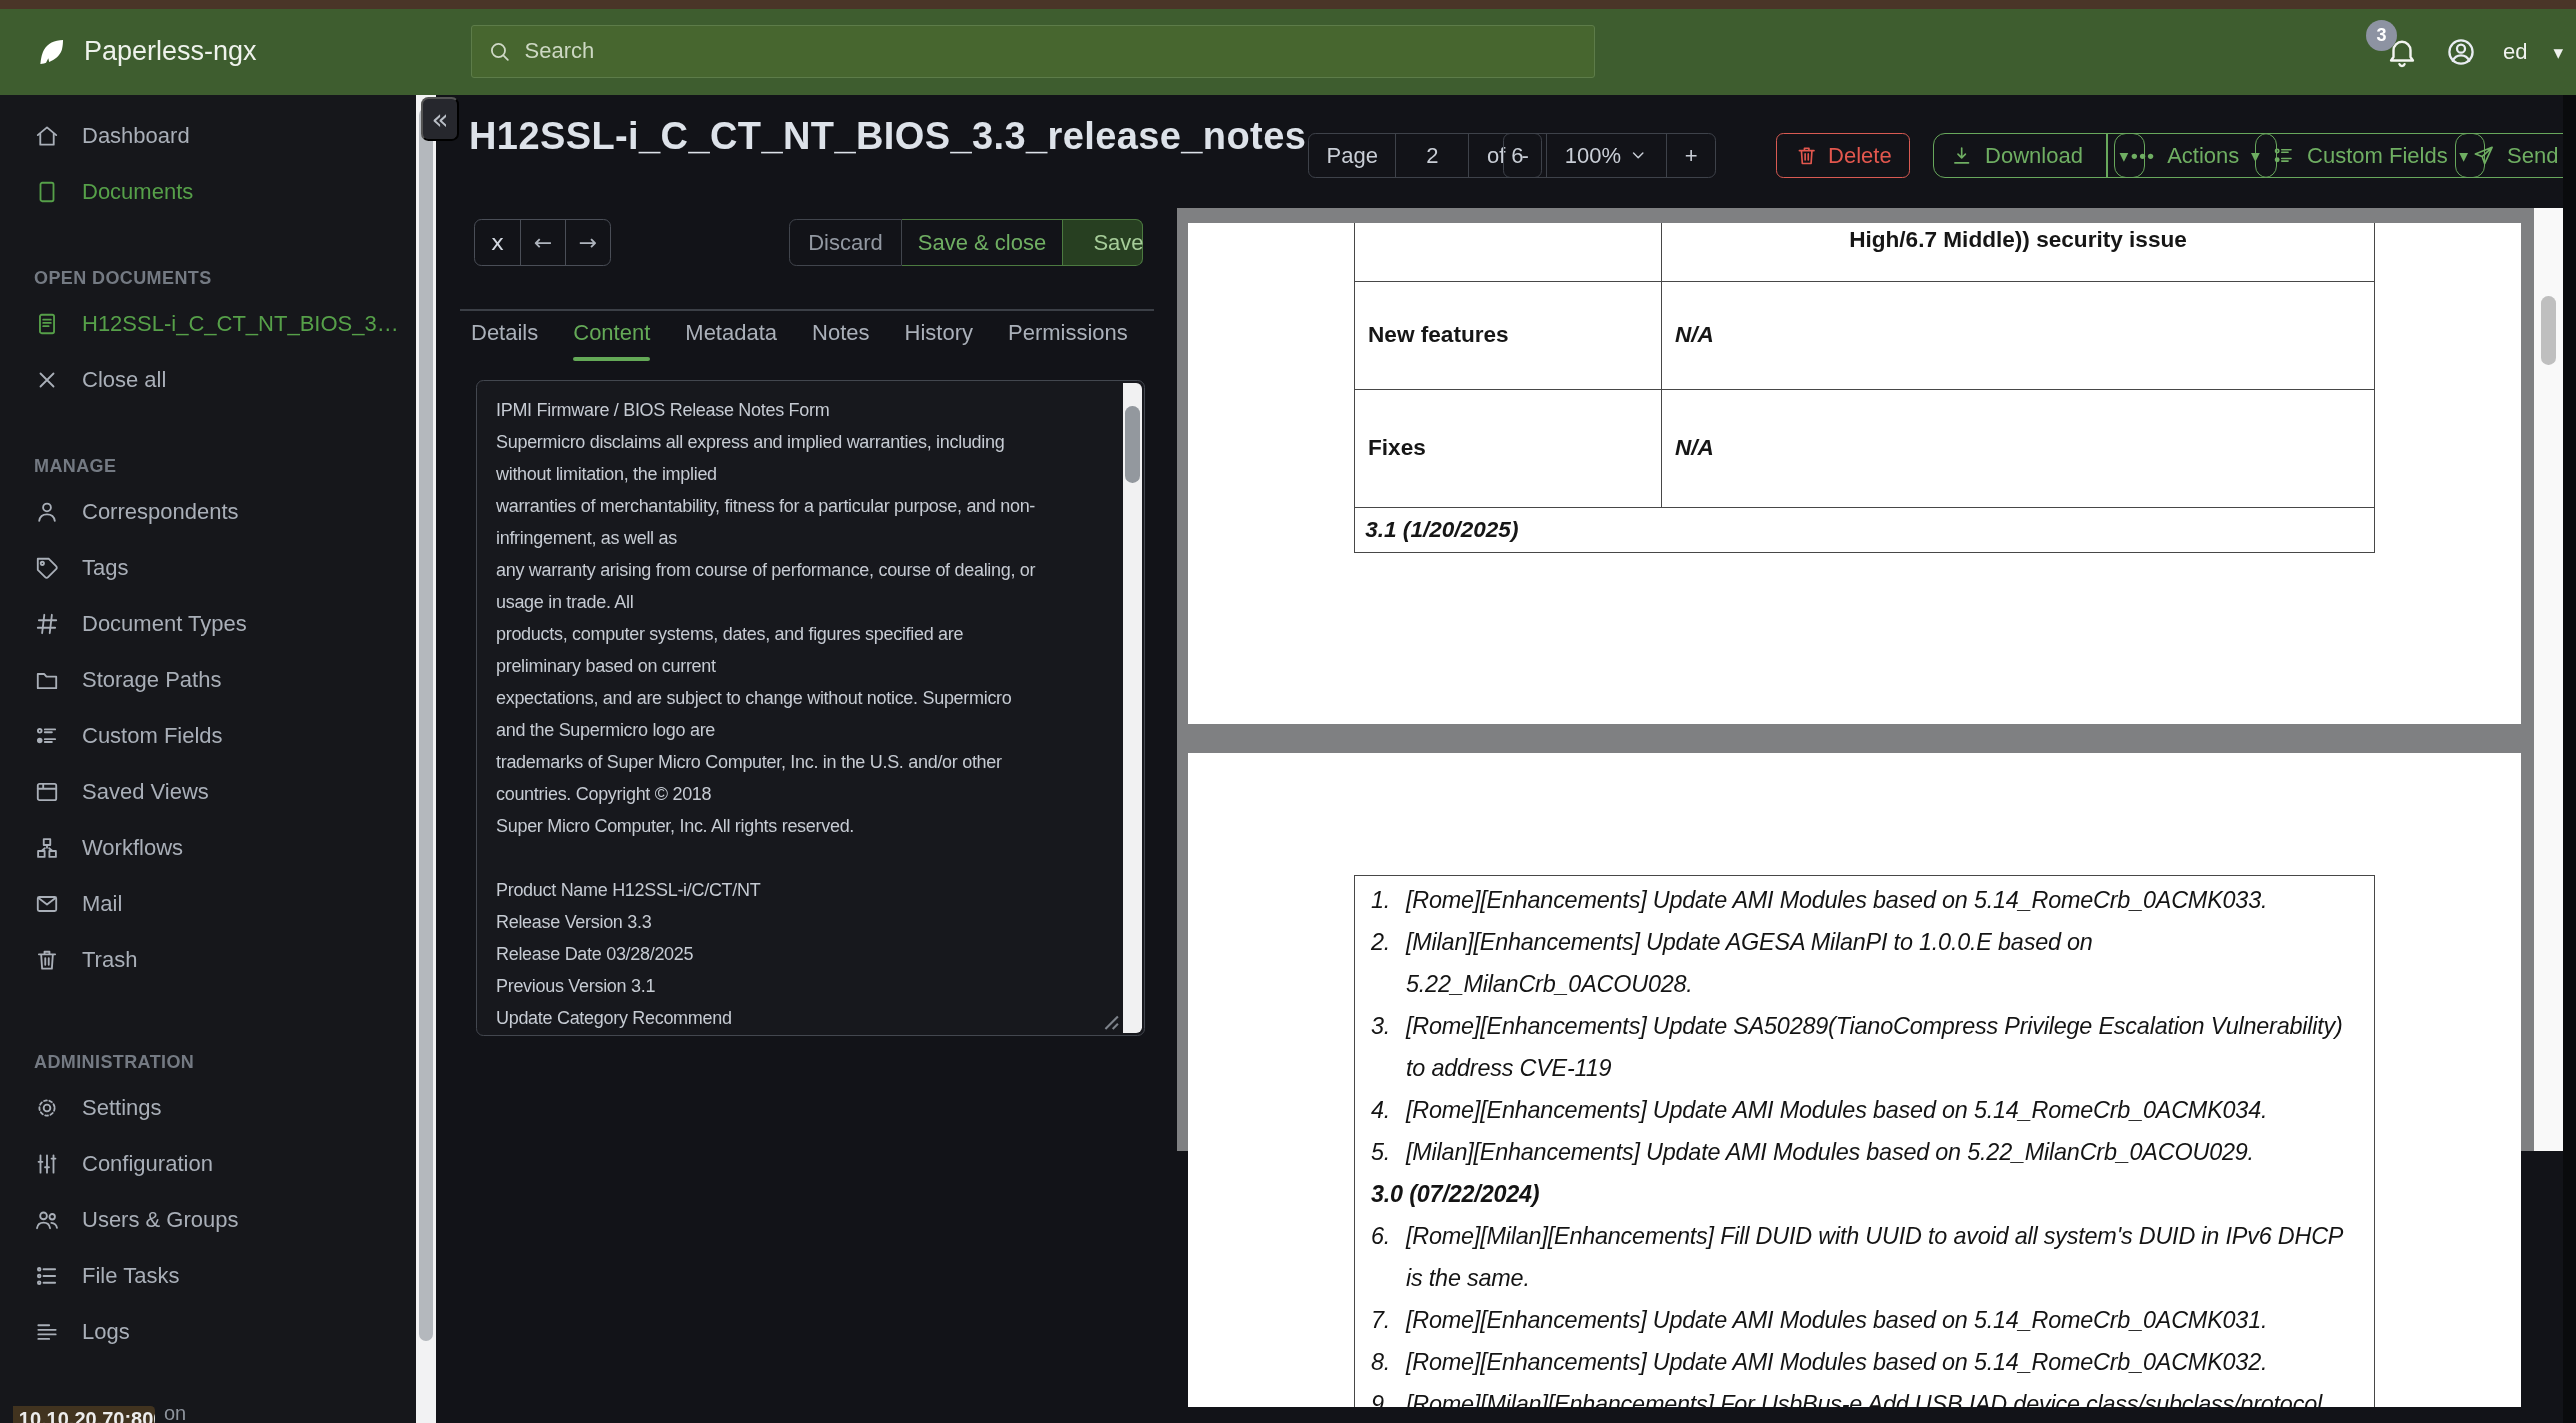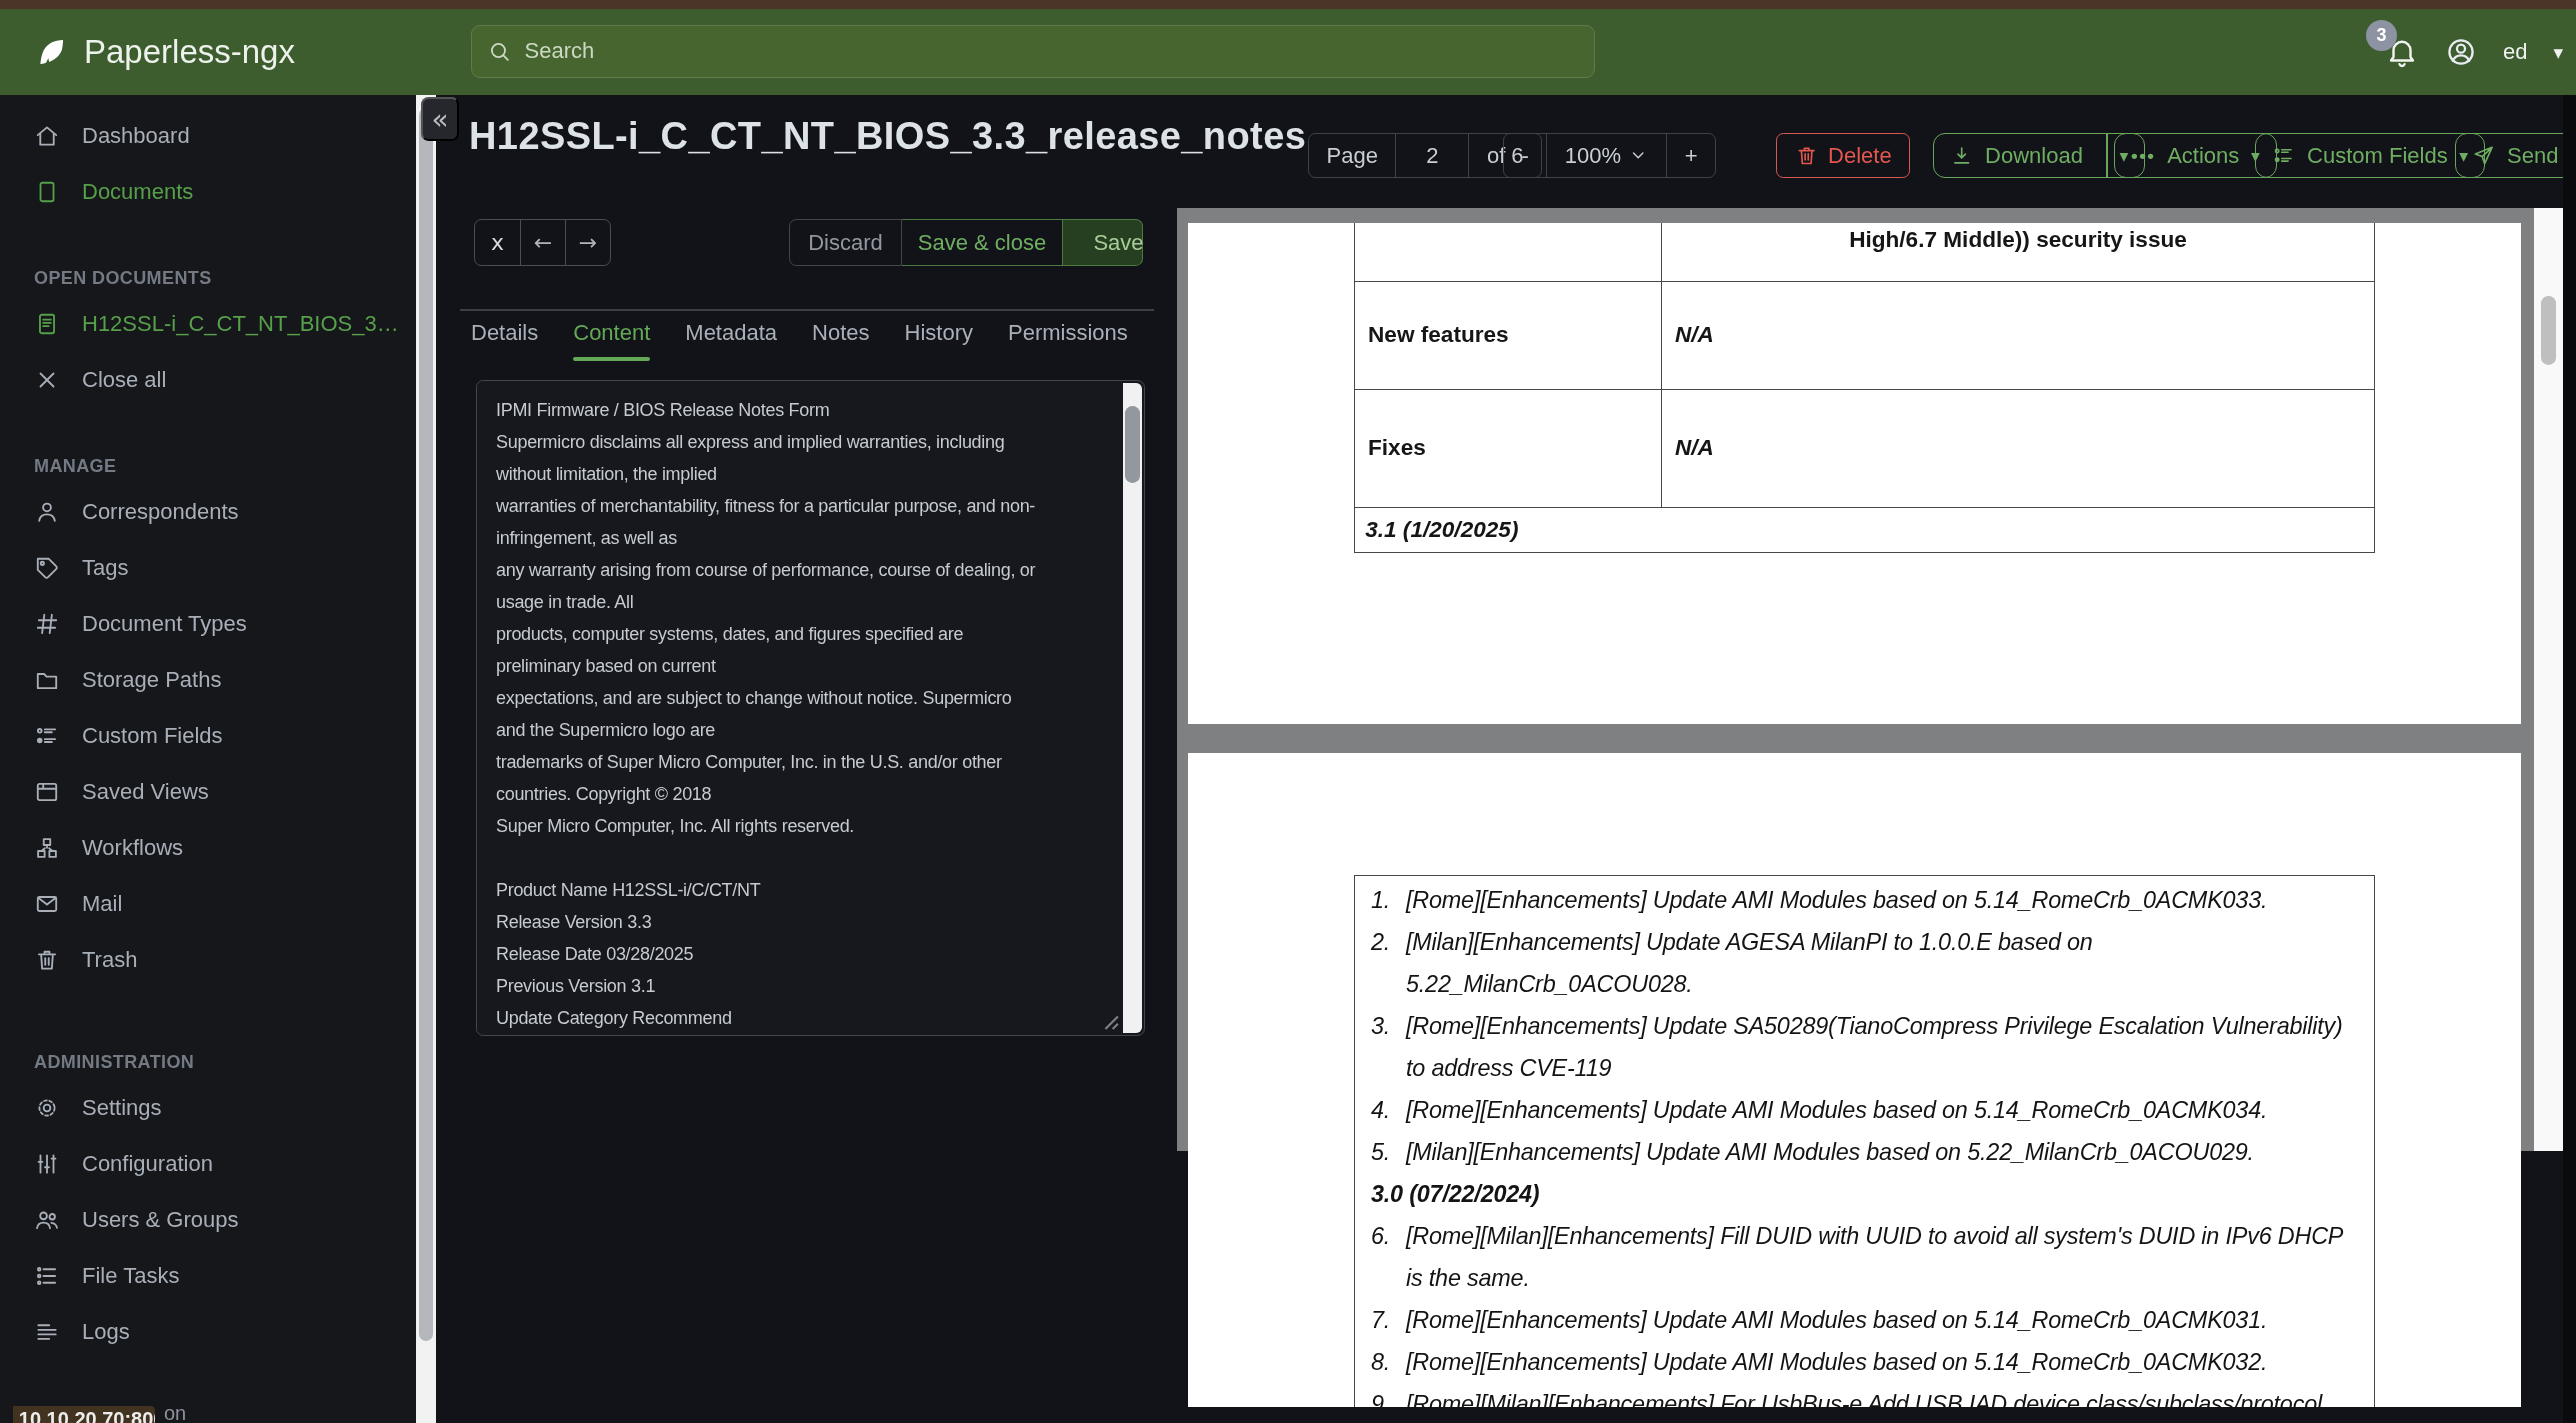--- a/index.html
+++ b/index.html
@@ -8,23 +8,23 @@
   svg { width:100%; height:100%; display:block; }
 
   #app { position:relative; width:2576px; height:1424px; overflow:hidden; background:#121318; }
 
   
   .browser-strip { position:absolute; left:0; top:0; width:100%; height:8.8px; background:#4a3528; }
   .right-strip   { position:absolute; left:2563px; top:95px; width:13px; bottom:0; background:#0a0b0d; }
 
   
   .navbar { position:absolute; left:0; top:8.8px; width:2576px; height:86px; background:#3e5d2f; }
-  .brand  { position:absolute; left:34px; top:0; height:86px; display:flex; align-items:center; gap:16px; color:#eef2ec; font-size:33px; }
+  .brand  { position:absolute; left:34px; top:0; height:86px; display:flex; align-items:center; gap:16px; color:#eef2ec; font-size:27px; }
   .logo   { width:34px; height:34px; color:#ffffff; }
-  .search { position:absolute; left:471px; top:16px; width:1124px; height:53px; background:#47662f; border:1.5px solid #5d7c49; border-radius:9px; display:flex; align-items:center; padding:0 14.6px; gap:13px; }
+  .search { position:absolute; left:471px; top:16px; width:1124px; height:53px; background:#47662f; border:1.5px solid #5d7c49; border-radius:3px; display:flex; align-items:center; padding:0 14.6px; gap:13px; }
   .search-ic { width:25px; height:25px; color:#cfd9c6; flex:none; }
   .search input { flex:1; background:transparent; border:none; outline:none; color:#e6ecdf; font-size:22px; font-family:"Liberation Sans",sans-serif; }
   .search input::placeholder { color:#cdd8c3; }
   .nav-right { position:absolute; right:13px; top:0; height:86px; display:flex; align-items:center; gap:26px; }
   .bell-wrap { position:relative; width:34px; height:34px; color:#f2f4f0; }
   .badge { position:absolute; left:-19px; top:-14.6px; width:31px; height:31px; border-radius:50%; background:#8d93a2; color:#fff; font-size:18px; font-weight:bold; display:flex; align-items:center; justify-content:center; }
   .avatar { width:32px; height:32px; color:#e9edf3; }
   .uname { font-size:22px; color:#f0f2ef; }
   .ucaret { font-size:19px; color:#f0f2ef; font-family:"DejaVu Sans",sans-serif; }
 

